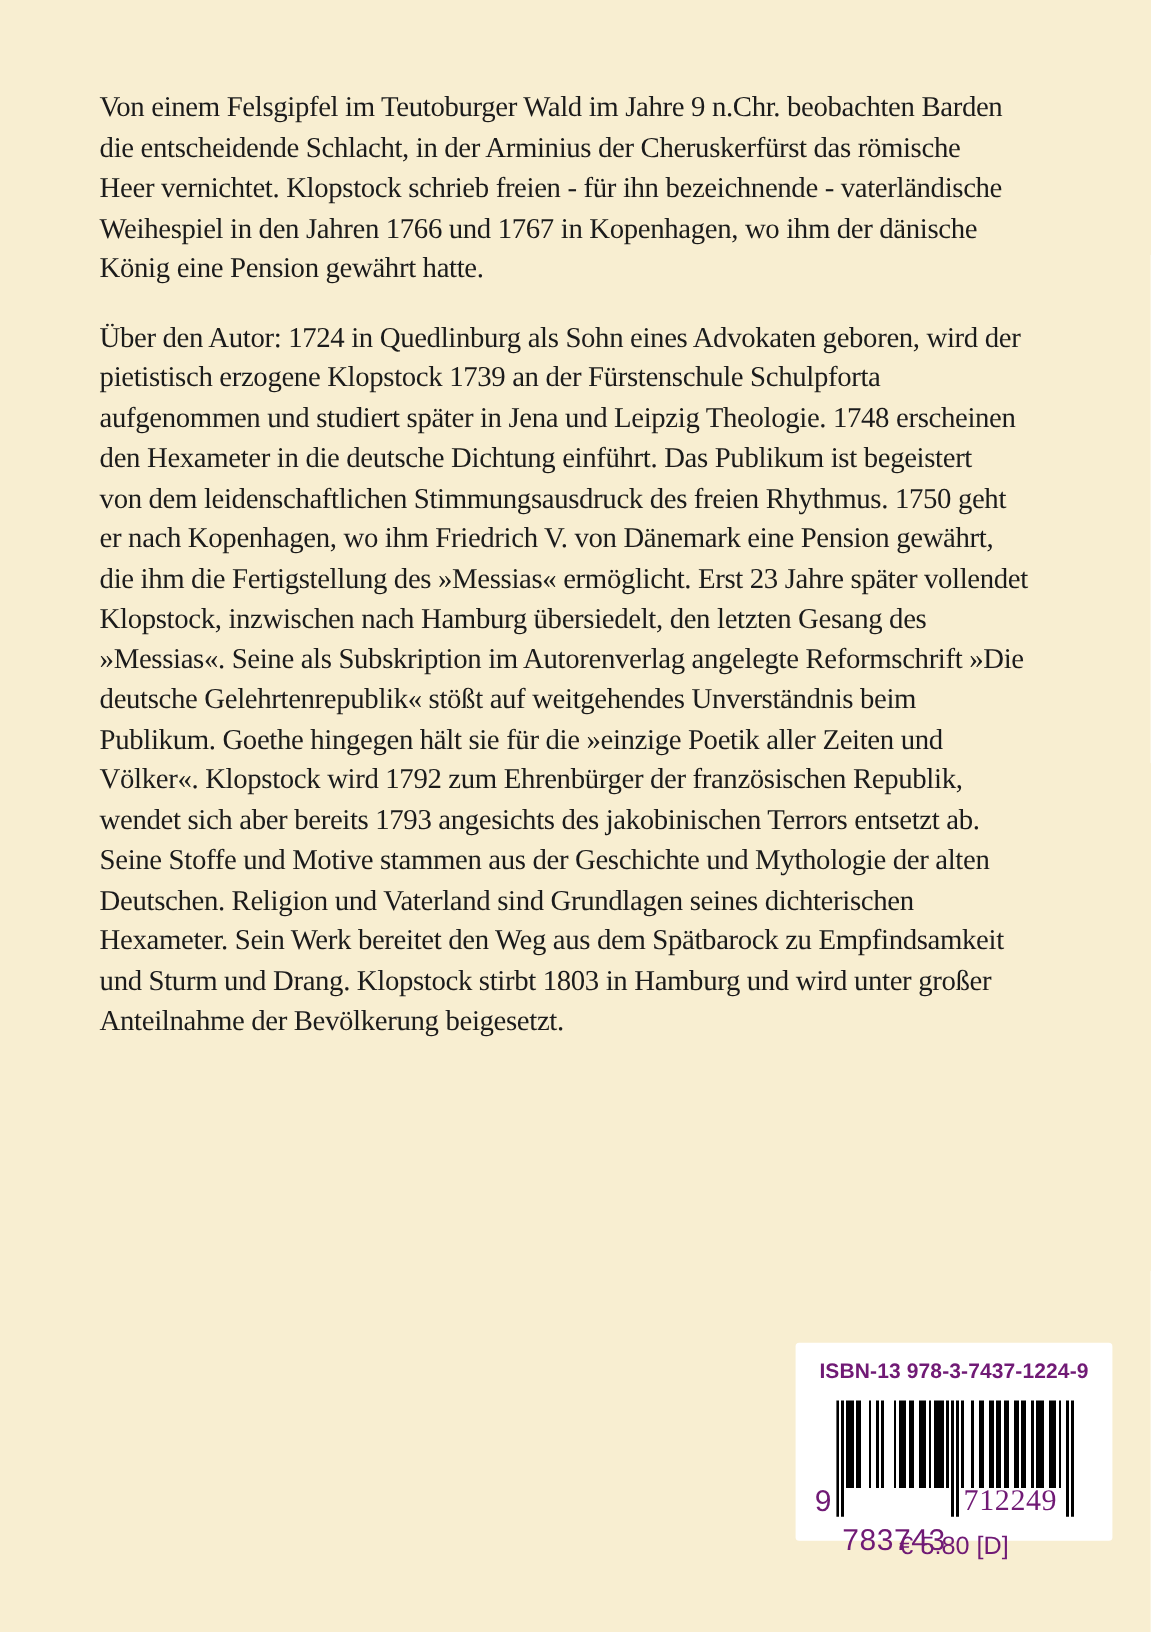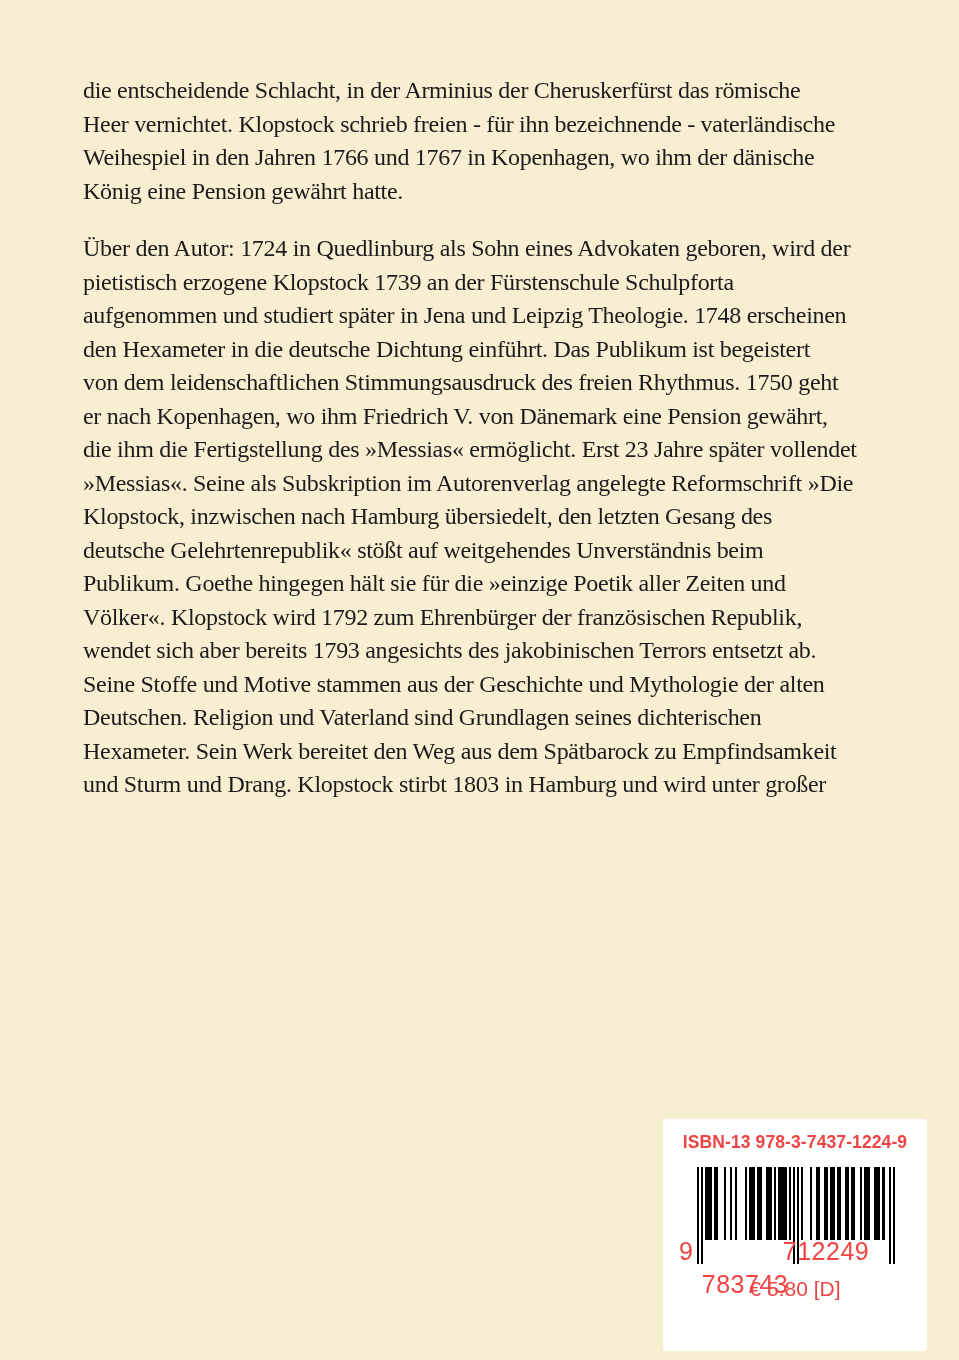--- a/index.html
+++ b/index.html
@@ -27,24 +27,24 @@
   }
   .para { margin: 0; }
   .para + .para { margin-top: 24px; }
   .line { white-space: nowrap; }
 
   .isbn-panel {
     position: absolute;
     left: 663px;
     top: 1119px;
     width: 264px;
-    height: 232px;
+    height: 165px;
     background: #ffffff;
     border-radius: 3px;
-    color: #ef4444;
+    color: #701a75;
     font-family: "Liberation Sans", sans-serif;
   }
   .isbn-label {
     position: absolute;
     top: 13px;
     left: 0;
     width: 100%;
     text-align: center;
     font-weight: bold;
     font-size: 17.5px;
@@ -65,61 +65,63 @@
   .bc-digit {
     position: absolute;
     top: 72px;
     font-family: "Liberation Sans", sans-serif;
     font-size: 25px;
     line-height: 24px;
     letter-spacing: 0.5px;
   }
   .bc-nine { left: -4px; }
   .bc-g1 { left: 16px; width: 92px; text-align: center; margin-top: 33px; }
-  .bc-g2 { left: 97px; width: 92px; text-align: center; }
+  .bc-g2 { left: 113px; width: 92px; text-align: center; font-family: Liberation Serif, serif; }
   .price-label {
     position: absolute;
     top: 158px;
     left: 0;
     width: 100%;
     text-align: center;
     font-weight: normal;
     font-size: 21px;
   }
 </style>
 </head>
 <body>
 
 <div class="page" style="background: rgb(248, 238, 209);">
 
   <div class="blurb" style="color: rgb(27, 27, 27);">
     <div class="para">
+      <div class="line">Von einem Felsgipfel im Teutoburger Wald im Jahre 9 n.Chr. beobachten Barden</div>
       <div class="line">die entscheidende Schlacht, in der Arminius der Cheruskerfürst das römische</div>
       <div class="line">Heer vernichtet. Klopstock schrieb freien - für ihn bezeichnende - vaterländische</div>
       <div class="line">Weihespiel in den Jahren 1766 und 1767 in Kopenhagen, wo ihm der dänische</div>
       <div class="line">König eine Pension gewährt hatte.</div>
     </div>
     <div class="para">
       <div class="line">Über den Autor: 1724 in Quedlinburg als Sohn eines Advokaten geboren, wird der</div>
       <div class="line">pietistisch erzogene Klopstock 1739 an der Fürstenschule Schulpforta</div>
       <div class="line">aufgenommen und studiert später in Jena und Leipzig Theologie. 1748 erscheinen</div>
       <div class="line">den Hexameter in die deutsche Dichtung einführt. Das Publikum ist begeistert</div>
       <div class="line">von dem leidenschaftlichen Stimmungsausdruck des freien Rhythmus. 1750 geht</div>
       <div class="line">er nach Kopenhagen, wo ihm Friedrich V. von Dänemark eine Pension gewährt,</div>
       <div class="line">die ihm die Fertigstellung des »Messias« ermöglicht. Erst 23 Jahre später vollendet</div>
+      <div class="line">Klopstock, inzwischen nach Hamburg übersiedelt, den letzten Gesang des</div>
       <div class="line">»Messias«. Seine als Subskription im Autorenverlag angelegte Reformschrift »Die</div>
-      <div class="line">Klopstock, inzwischen nach Hamburg übersiedelt, den letzten Gesang des</div>
       <div class="line">deutsche Gelehrtenrepublik« stößt auf weitgehendes Unverständnis beim</div>
       <div class="line">Publikum. Goethe hingegen hält sie für die »einzige Poetik aller Zeiten und</div>
       <div class="line">Völker«. Klopstock wird 1792 zum Ehrenbürger der französischen Republik,</div>
       <div class="line">wendet sich aber bereits 1793 angesichts des jakobinischen Terrors entsetzt ab.</div>
       <div class="line">Seine Stoffe und Motive stammen aus der Geschichte und Mythologie der alten</div>
       <div class="line">Deutschen. Religion und Vaterland sind Grundlagen seines dichterischen</div>
       <div class="line">Hexameter. Sein Werk bereitet den Weg aus dem Spätbarock zu Empfindsamkeit</div>
       <div class="line">und Sturm und Drang. Klopstock stirbt 1803 in Hamburg und wird unter großer</div>
+      <div class="line">Anteilnahme der Bevölkerung beigesetzt.</div>
     </div>
   </div>
 
   <div class="isbn-panel" style="background: rgb(255, 255, 255);">
     <div class="isbn-label">ISBN-13 978-3-7437-1224-9</div>
 
     <div class="barcode">
       <svg width="198" height="97" viewBox="0 0 95 97" preserveAspectRatio="none" shape-rendering="crispEdges">
           <rect x="0" y="0" width="1" height="97" fill="#000000"></rect>
           <rect x="2" y="0" width="1" height="97" fill="#000000"></rect>

